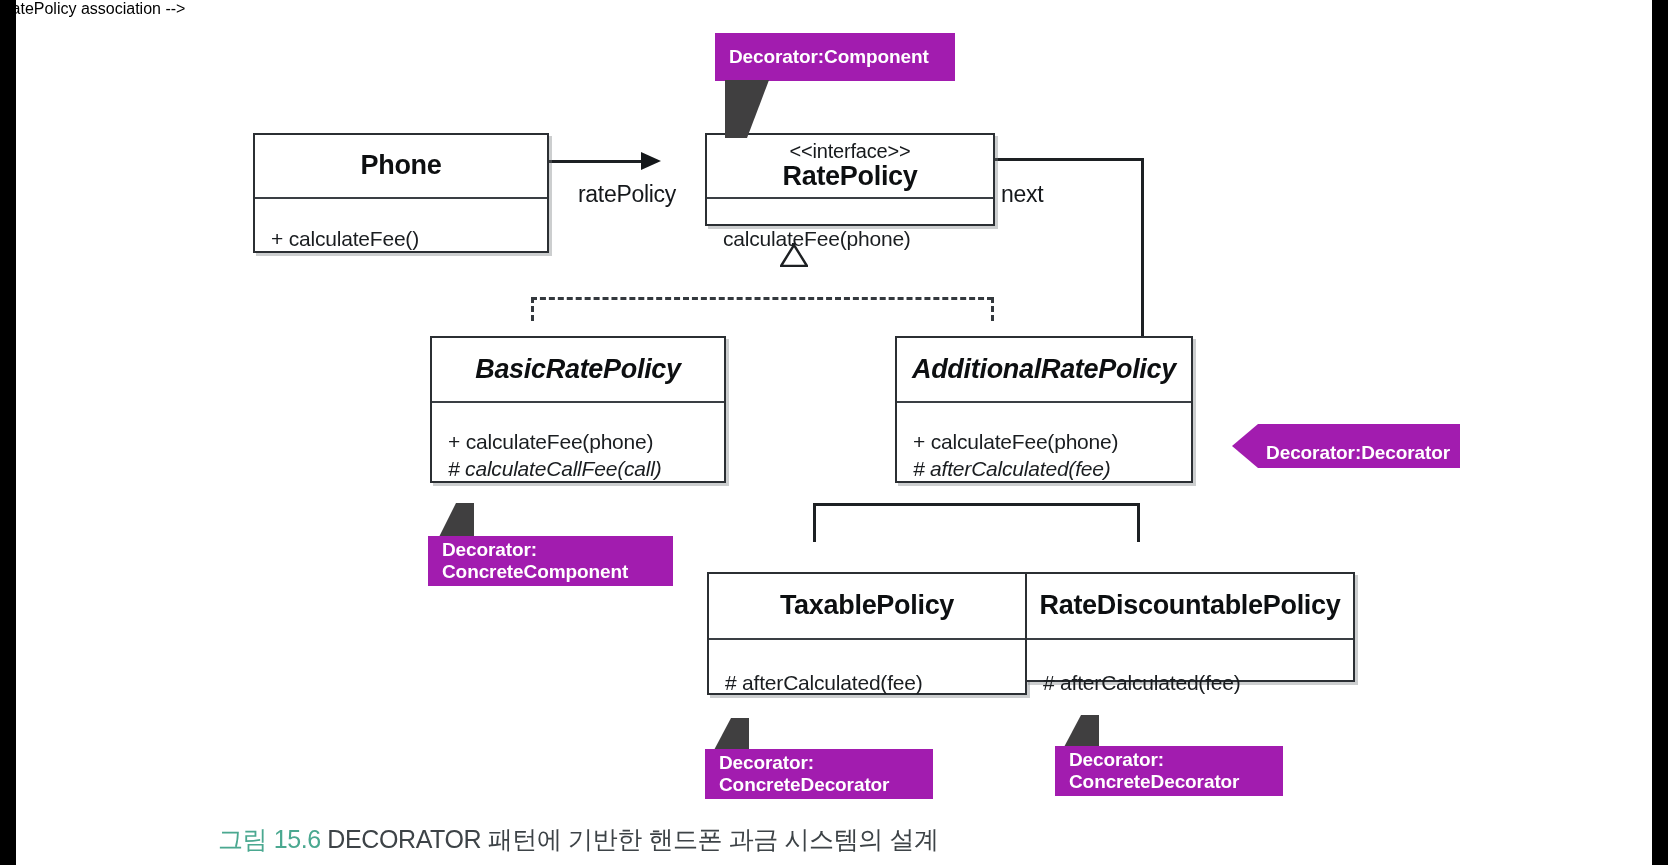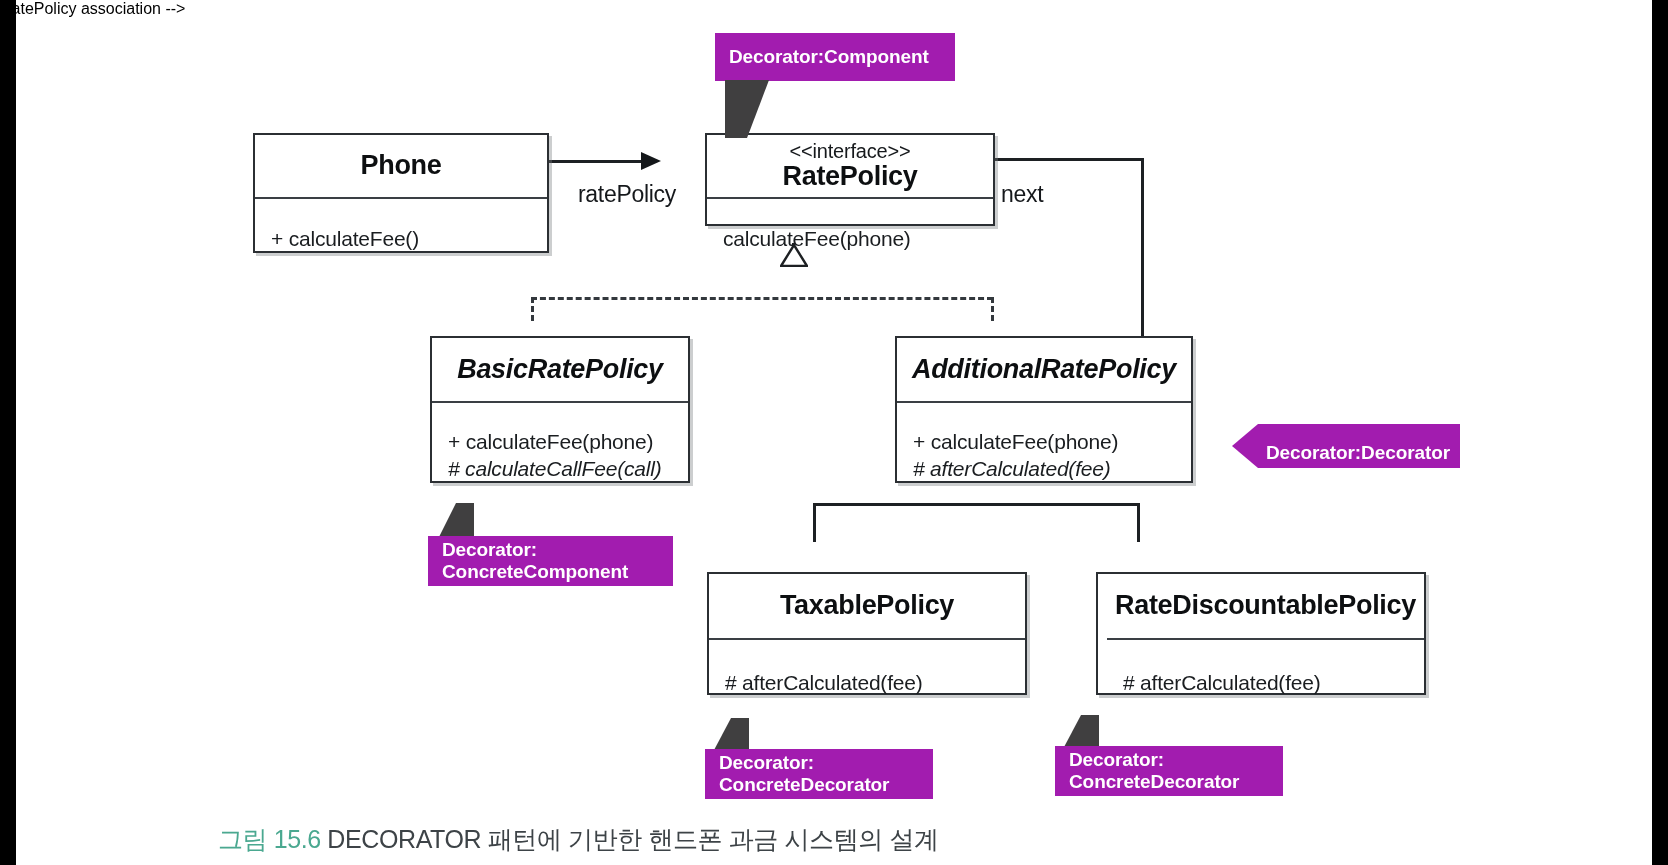--- a/index.html
+++ b/index.html
@@ -227,21 +227,21 @@
     <div class="uml-head" style="height:64px;">
       <div class="uml-stereotype">&lt;&lt;interface&gt;&gt;</div>
       <div class="uml-name">RatePolicy</div>
     </div>
     <div class="uml-body" style="height:54px;">
       <div class="uml-member">calculateFee(phone)</div>
     </div>
   </div>
 
   
-  <div class="uml-box" style="left:430px; top:336px; width:260px; height:147px;">
+  <div class="uml-box" style="left:430px; top:336px; width:296px; height:147px;">
     <div class="uml-head" style="height:65px;">
       <div class="uml-name abstract">BasicRatePolicy</div>
     </div>
     <div class="uml-body" style="height:80px;">
       <div class="uml-member">+ calculateFee(phone)</div>
       <div class="uml-member abstract"># calculateCallFee(call)</div>
     </div>
   </div>
 
   
@@ -259,21 +259,21 @@
   <div class="uml-box" style="left:707px; top:572px; width:320px; height:123px;">
     <div class="uml-head" style="height:66px;">
       <div class="uml-name">TaxablePolicy</div>
     </div>
     <div class="uml-body" style="height:57px;">
       <div class="uml-member"># afterCalculated(fee)</div>
     </div>
   </div>
 
   
-  <div class="uml-box" style="left:1096px; top:572px; width:330px; height:123px;padding-left:9px;">
+  <div class="uml-box" style="left:1025px; top:572px; width:330px; height:110px;">
     <div class="uml-head" style="height:66px;">
       <div class="uml-name">RateDiscountablePolicy</div>
     </div>
     <div class="uml-body" style="height:57px;">
       <div class="uml-member"># afterCalculated(fee)</div>
     </div>
   </div>
 
   
   <div class="edge-label" style="left:578px; top:181px;">ratePolicy</div>
@@ -298,21 +298,21 @@
          border-bottom:36px solid #403f40;"></div>
     <div class="badge-body" style="left:0; top:33px; width:245px; height:50px; padding:0 14px;">
       <span>Decorator:
 ConcreteComponent</span>
     </div>
   </div>
 
   
   <div class="badge" style="left:1232px; top:424px; width:228px; height:44px;">
     <div class="badge-body" style="left:0; top:0; width:228px; height:58px; padding:0 10px 0 34px;
-         clip-path: polygon(26px 0, 228px 0, 228px 44px, 26px 44px, 0 22px);">
+         clip-path: polygon(26px 0, 228px 0, 228px 44px, 26px 44px, 0 22px); justify-content: flex-end;">
       <span>Decorator:Decorator</span>
     </div>
   </div>
 
   
   <div class="badge" style="left:705px; top:718px; width:228px; height:60px;">
     <div class="badge-tail" style="left:8px; top:0;
          border-left:18px solid transparent; border-right:18px solid #403f40;
          border-bottom:34px solid #403f40;"></div>
     <div class="badge-body" style="left:0; top:31px; width:228px; height:50px; padding:0 14px;">

